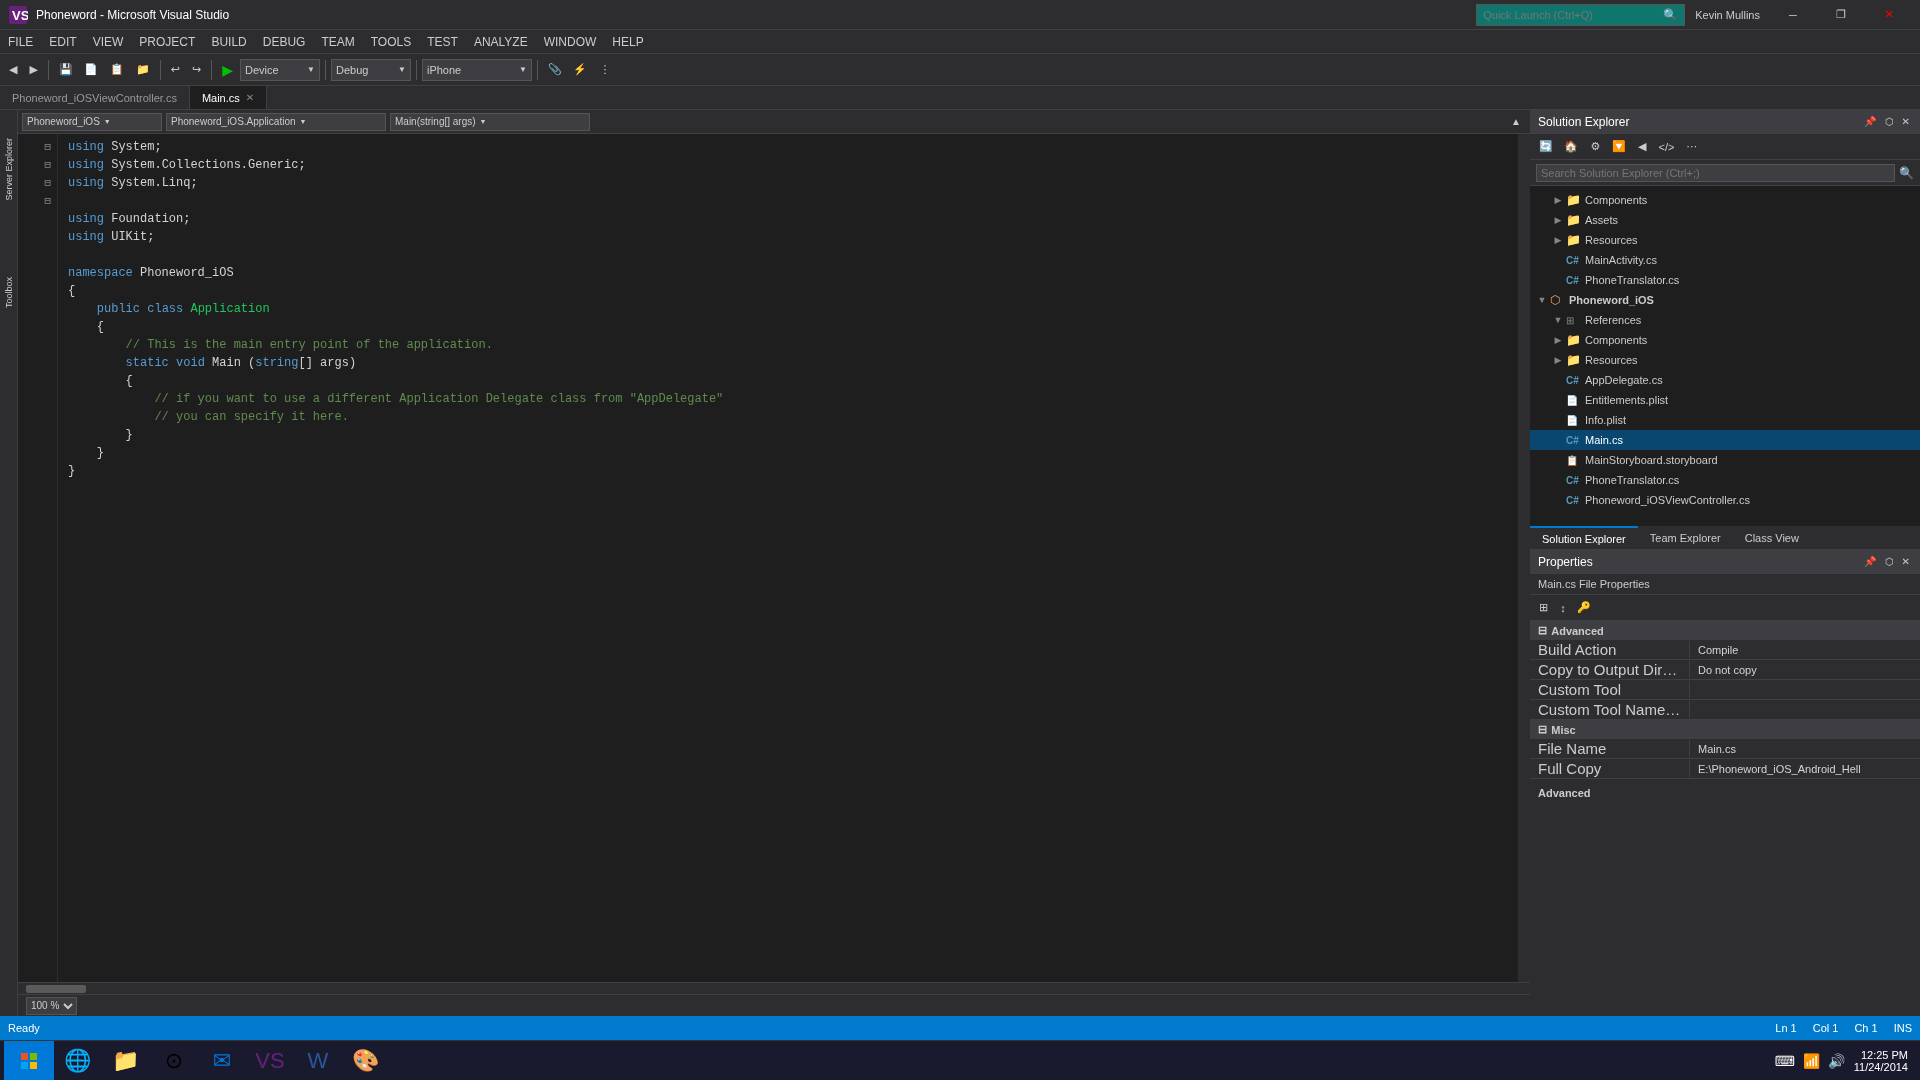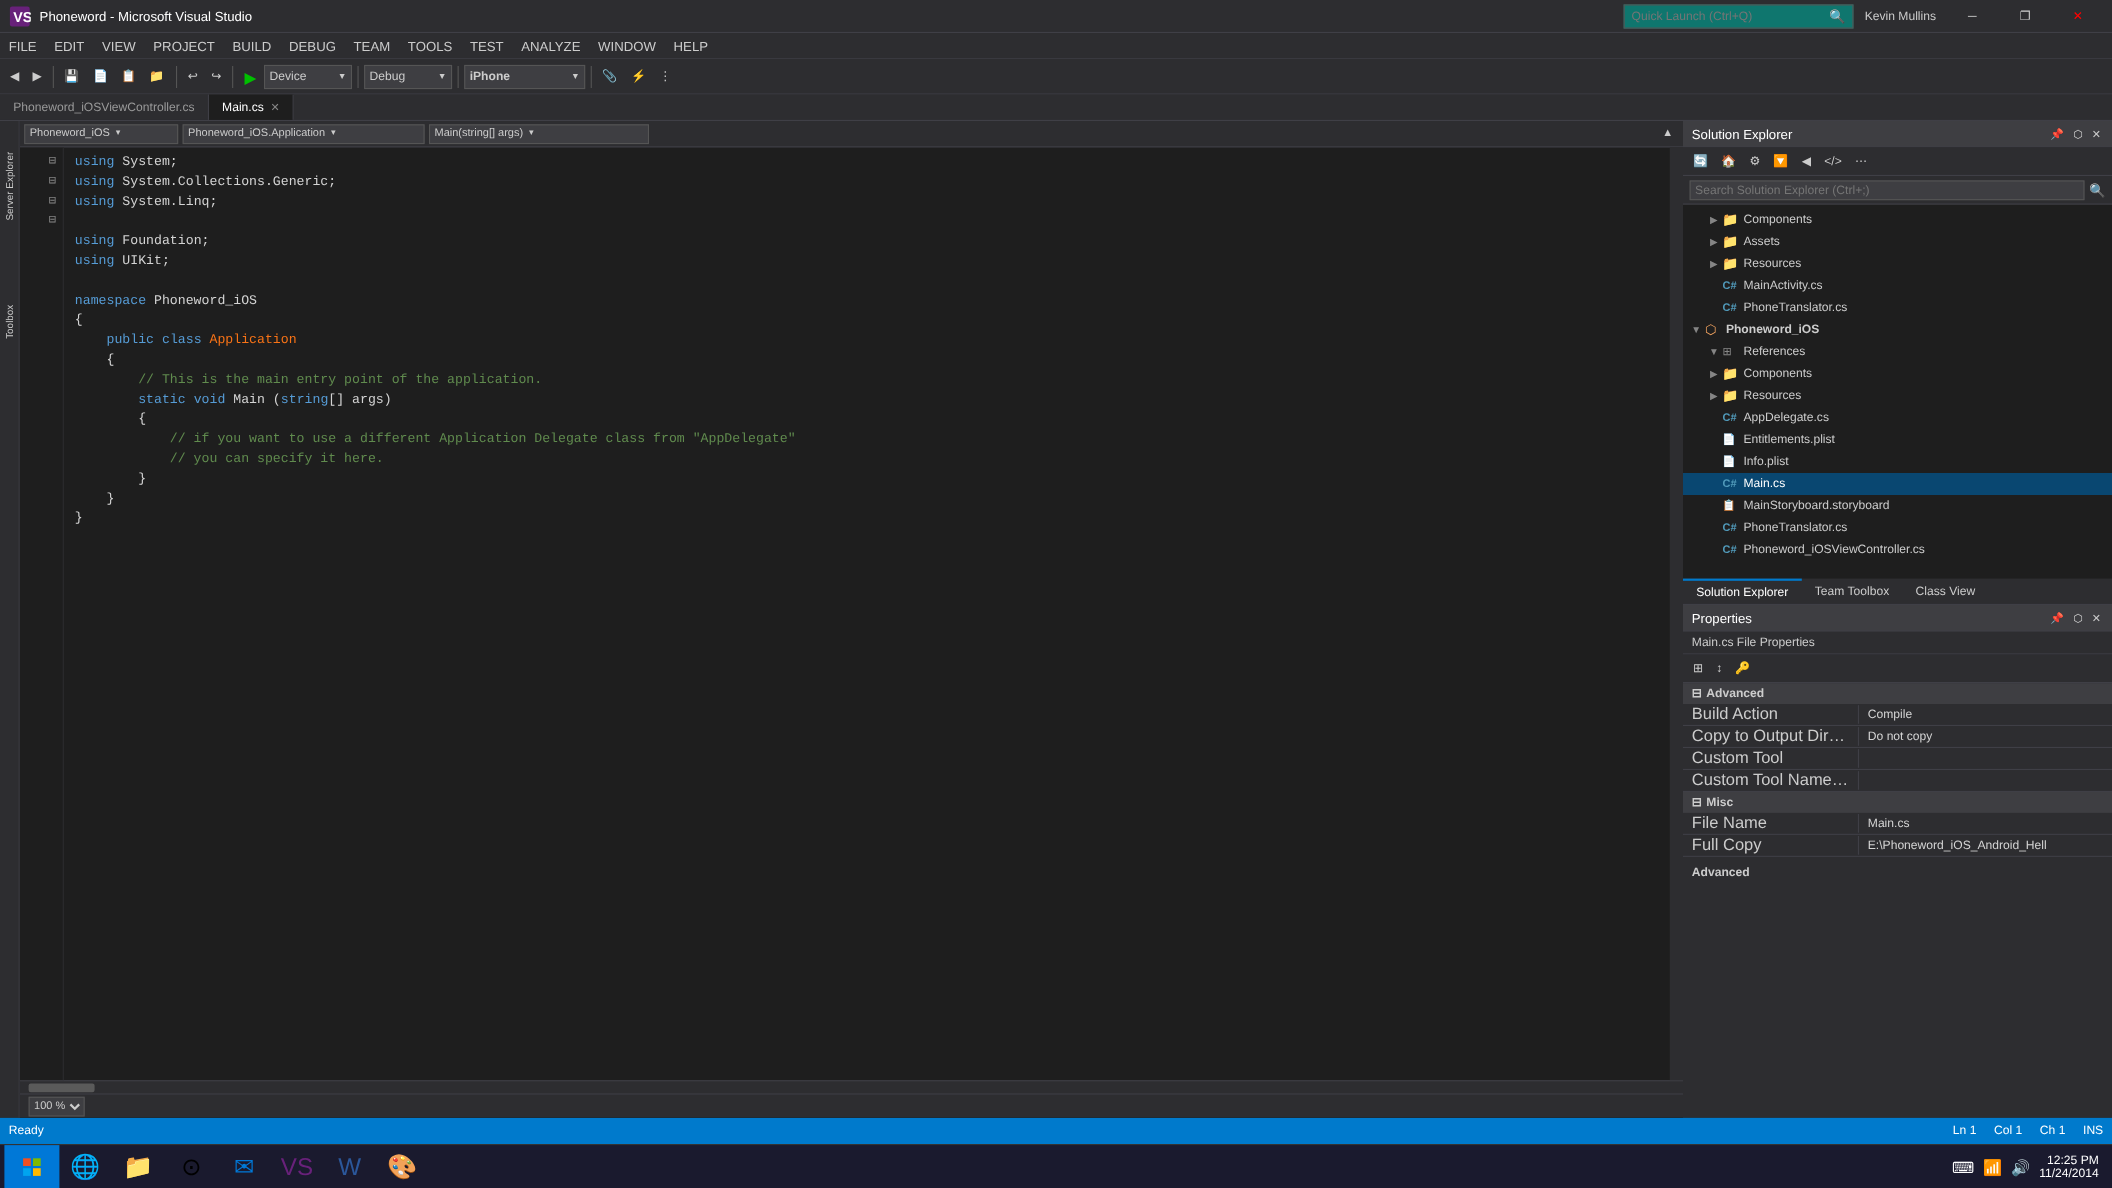--- a/index.html
+++ b/index.html
@@ -143,21 +143,21 @@
       flex: 1;
       padding: 4px 10px;
       font-family: 'Courier New', monospace;
       font-size: 12px;
       line-height: 18px;
       color: #d4d4d4;
       overflow: auto;
     }
     .code-line { white-space: pre; }
     .kw-blue { color: #569cd6; }
-    .kw-cyan { color: #f97316; }
+    .kw-cyan { color: #22c55e; }
     .kw-green { color: #608b4e; }
     .kw-string { color: #ce9178; }
     .kw-white { color: #d4d4d4; }
 
     
     .editor-scrollbar {
       width: 12px;
       background: #2d2d30;
     }
     .panel-header {
@@ -391,21 +391,21 @@
   <div class="toolbar-separator"></div>
   <div class="toolbar-btn" style="color:#00c000; font-size:14px;">▶</div>
   <div class="toolbar-dropdown">
     <span>Device</span>
   </div>
   <div class="toolbar-separator"></div>
   <div class="toolbar-dropdown">
     <span>Debug</span>
   </div>
   <div class="toolbar-separator"></div>
-  <div class="toolbar-dropdown" style="min-width:110px;font-weight:bold;">
+  <div class="toolbar-dropdown" style="min-width:110px;">
     <span>iPhone</span>
   </div>
   <div class="toolbar-separator"></div>
   <div class="toolbar-btn">📎</div>
   <div class="toolbar-btn">⚡</div>
   <div class="toolbar-btn">⋮</div>
 </div>
 
 <div class="tab-bar">
   <div class="tab-inactive">
@@ -619,21 +619,21 @@
         <div class="tree-item">
           <span class="tree-indent"></span>
           <span class="tree-expand" style="visibility:hidden;">▶</span>
           <span class="tree-icon cs-icon" style="font-size:10px; color:#519aba; font-weight:bold;">C#</span>
           <span class="tree-label">Phoneword_iOSViewController.cs</span>
         </div>
       </div>
 
       <div class="bottom-panel">
         <div class="bottom-tab active">Solution Explorer</div>
-        <div class="bottom-tab">Team Toolbox</div>
+        <div class="bottom-tab">Team Explorer</div>
         <div class="bottom-tab">Class View</div>
       </div>
     </div>
 
     <div class="properties-panel">
       <div class="prop-header">
         <span class="panel-header-title">Properties</span>
         <span class="panel-header-btn">📌</span>
         <span class="panel-header-btn">⬡</span>
         <span class="panel-header-btn">✕</span>

